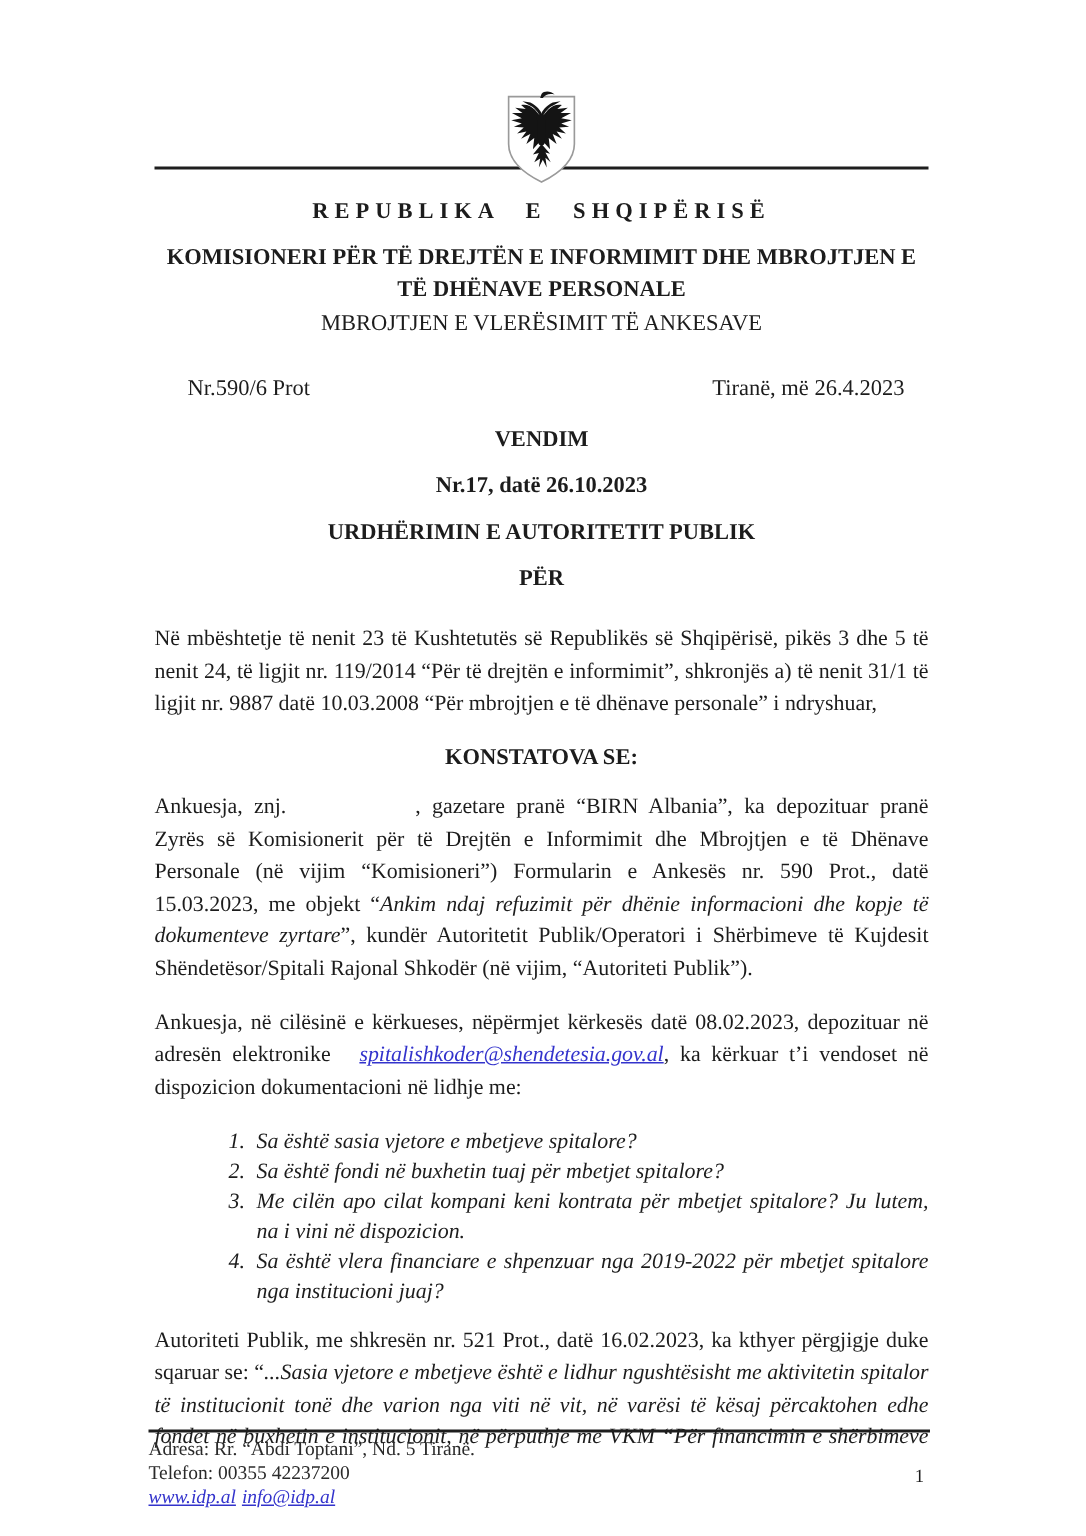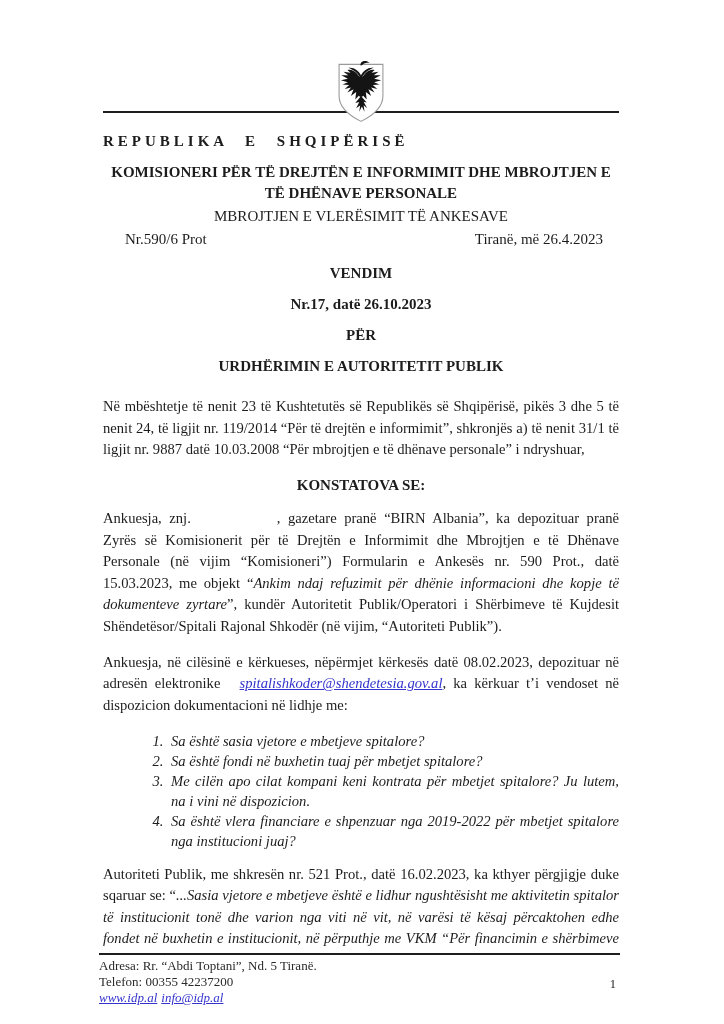--- a/index.html
+++ b/index.html
@@ -23,34 +23,34 @@
   .masthead { position: relative; height: 64px; margin-top: 60px; }
   .masthead-rule {
     position: absolute; top: 51px; left: 0; right: 0;
     height: 2px; background: #1e1e1e;
   }
   .emblem {
     position: absolute; left: 50%; top: 0; transform: translateX(-50%);
     z-index: 2;
   }
   .republic {
-    text-align: left; font-weight: bold; font-size: 15px;
+    text-align: center; font-weight: bold; font-size: 15px;
     letter-spacing: 4px; word-spacing: 10px; margin-top: 9px;
   }
   .org-name {
     text-align: center; font-weight: bold; font-size: 15px;
     line-height: 21px; margin-top: 12px;
   }
   .directorate {
     text-align: center; font-size: 15px; line-height: 21px; margin-top: 2px;
   }
   
   .meta-row {
     display: flex; justify-content: space-between;
-    font-size: 15px; margin-top: 4px; padding: 0 16px 0 22px;
+    font-size: 15px; margin-top: 24px; padding: 0 16px 0 22px;
   }
   
   .c-head {
     text-align: center; font-weight: bold; font-size: 15px;
     margin-top: 11px; line-height: 20px;
   }
   .c-head.first { margin-top: 15px; }
   
   .para {
     font-size: 14.6px; line-height: 21.5px; text-align: justify;
@@ -128,22 +128,22 @@
 
     <div class="directorate">MBROJTJEN E VLERËSIMIT TË ANKESAVE</div>
 
     <div class="meta-row">
       <span>Nr.590/6 Prot</span>
       <span>Tiranë, më 26.4.2023</span>
     </div>
 
     <div class="c-head first">VENDIM</div>
     <div class="c-head">Nr.17, datë 26.10.2023</div>
+    <div class="c-head">URDHËRIMIN E AUTORITETIT PUBLIK</div>
     <div class="c-head">PËR</div>
-    <div class="c-head">URDHËRIMIN E AUTORITETIT PUBLIK</div>
 
     <p class="para">Në mbështetje të nenit 23 të Kushtetutës së Republikës së Shqipërisë, pikës 3 dhe 5 të nenit 24, të ligjit nr. 119/2014 “Për të drejtën e informimit”, shkronjës a) të nenit 31/1 të ligjit nr. 9887 datë 10.03.2008 “Për mbrojtjen e të dhënave personale” i ndryshuar,</p>
 
     <div class="c-head konstatova">KONSTATOVA SE:</div>
 
     <p class="para gap"><span>Ankuesja, znj.</span><span class="redacted-gap"></span><span>, gazetare pranë “BIRN Albania”, ka depozituar pranë Zyrës së Komisionerit për të Drejtën e Informimit dhe Mbrojtjen e të Dhënave Personale (në vijim “Komisioneri”) Formularin e Ankesës nr. 590 Prot., datë 15.03.2023, me objekt “</span><span class="italic">Ankim ndaj refuzimit për dhënie informacioni dhe kopje të dokumenteve zyrtare</span><span>”, kundër Autoritetit Publik/Operatori i Shërbimeve të Kujdesit Shëndetësor/Spitali Rajonal Shkodër (në vijim, “Autoriteti Publik”).</span></p>
 
     <p class="para gap"><span>Ankuesja, në cilësinë e kërkueses, nëpërmjet kërkesës datë 08.02.2023, depozituar në adresën elektronike </span><a class="doc-link">spitalishkoder@shendetesia.gov.al</a><span>, ka kërkuar t’i vendoset në dispozicion dokumentacioni në lidhje me:</span></p>
 
     <ol class="request-list">

